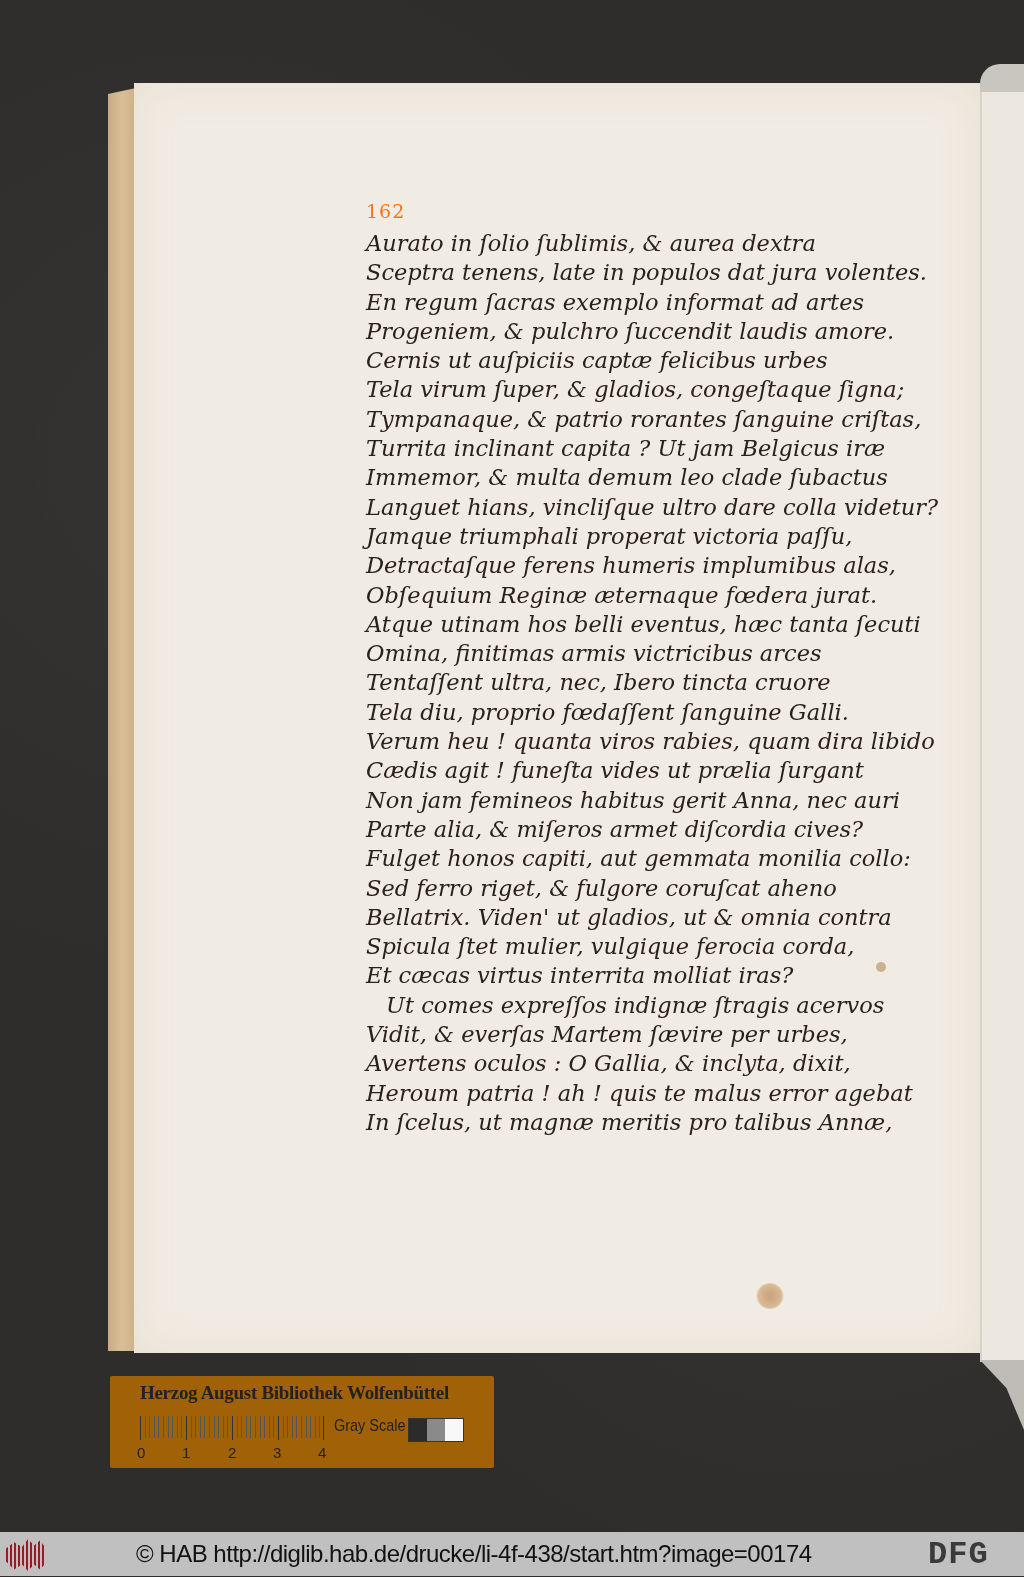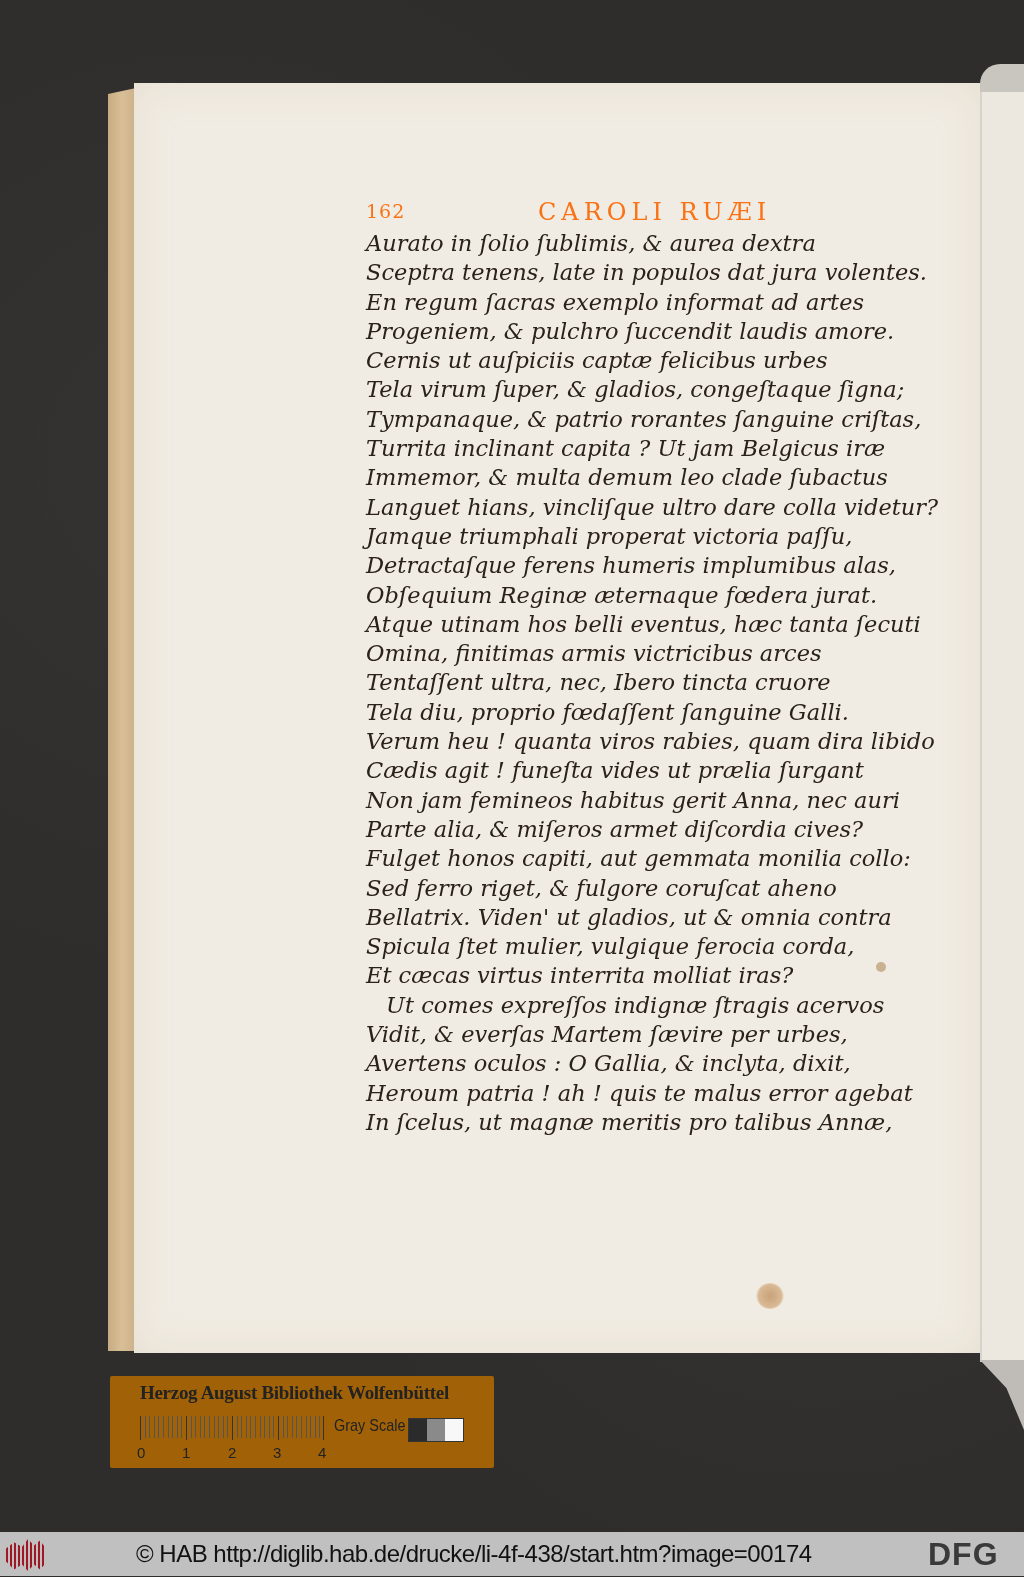--- a/index.html
+++ b/index.html
@@ -106,38 +106,37 @@
     background:repeating-linear-gradient(90deg,#a01826 0 2px,transparent 2px 4px);
     clip-path:polygon(0 30%,20% 10%,40% 25%,55% 0,70% 20%,85% 5%,100% 30%,100% 75%,85% 95%,70% 80%,55% 100%,40% 80%,20% 95%,0 70%);
   }
   .footer-text {
     position:absolute; left:136px; top:8px;
     font-family:"Liberation Sans", sans-serif; font-size:24px; color:#111;
     letter-spacing:-0.5px;
   }
   .footer-dfg {
     position:absolute; left:928px; top:4px;
-    font-family:Liberation Sans, sans-serif; font-weight:bold; font-size:32px; color:#3a3a3a;
+    font-family:Liberation Mono, monospace; font-weight:bold; font-size:32px; color:#3a3a3a;
     letter-spacing:1px;
   }
 </style>
 </head>
 <body>
 
 <div class="backdrop"></div>
 <div class="next-page-curl-top"></div>
 <div class="next-page"></div>
 <div class="next-page-curl-bottom"></div>
 
 <div class="page-edge"></div>
 <div class="page"></div>
 
 <div class="page-header">
   <span class="page-number">162</span>
-  <span class="running-title">CAROLI RUÆI</span>
 </div>
 
 <div class="verse" id="verse">
     <div class="verse-line">Aurato in ſolio ſublimis, &amp; aurea dextra</div>
     <div class="verse-line">Sceptra tenens, late in populos dat jura volentes.</div>
     <div class="verse-line">En regum ſacras exemplo informat ad artes</div>
     <div class="verse-line">Progeniem, &amp; pulchro ſuccendit laudis amore.</div>
     <div class="verse-line">Cernis ut auſpiciis captæ felicibus urbes</div>
     <div class="verse-line">Tela virum ſuper, &amp; gladios, congeſtaque ſigna;</div>
     <div class="verse-line">Tympanaque, &amp; patrio rorantes ſanguine criſtas,</div>

